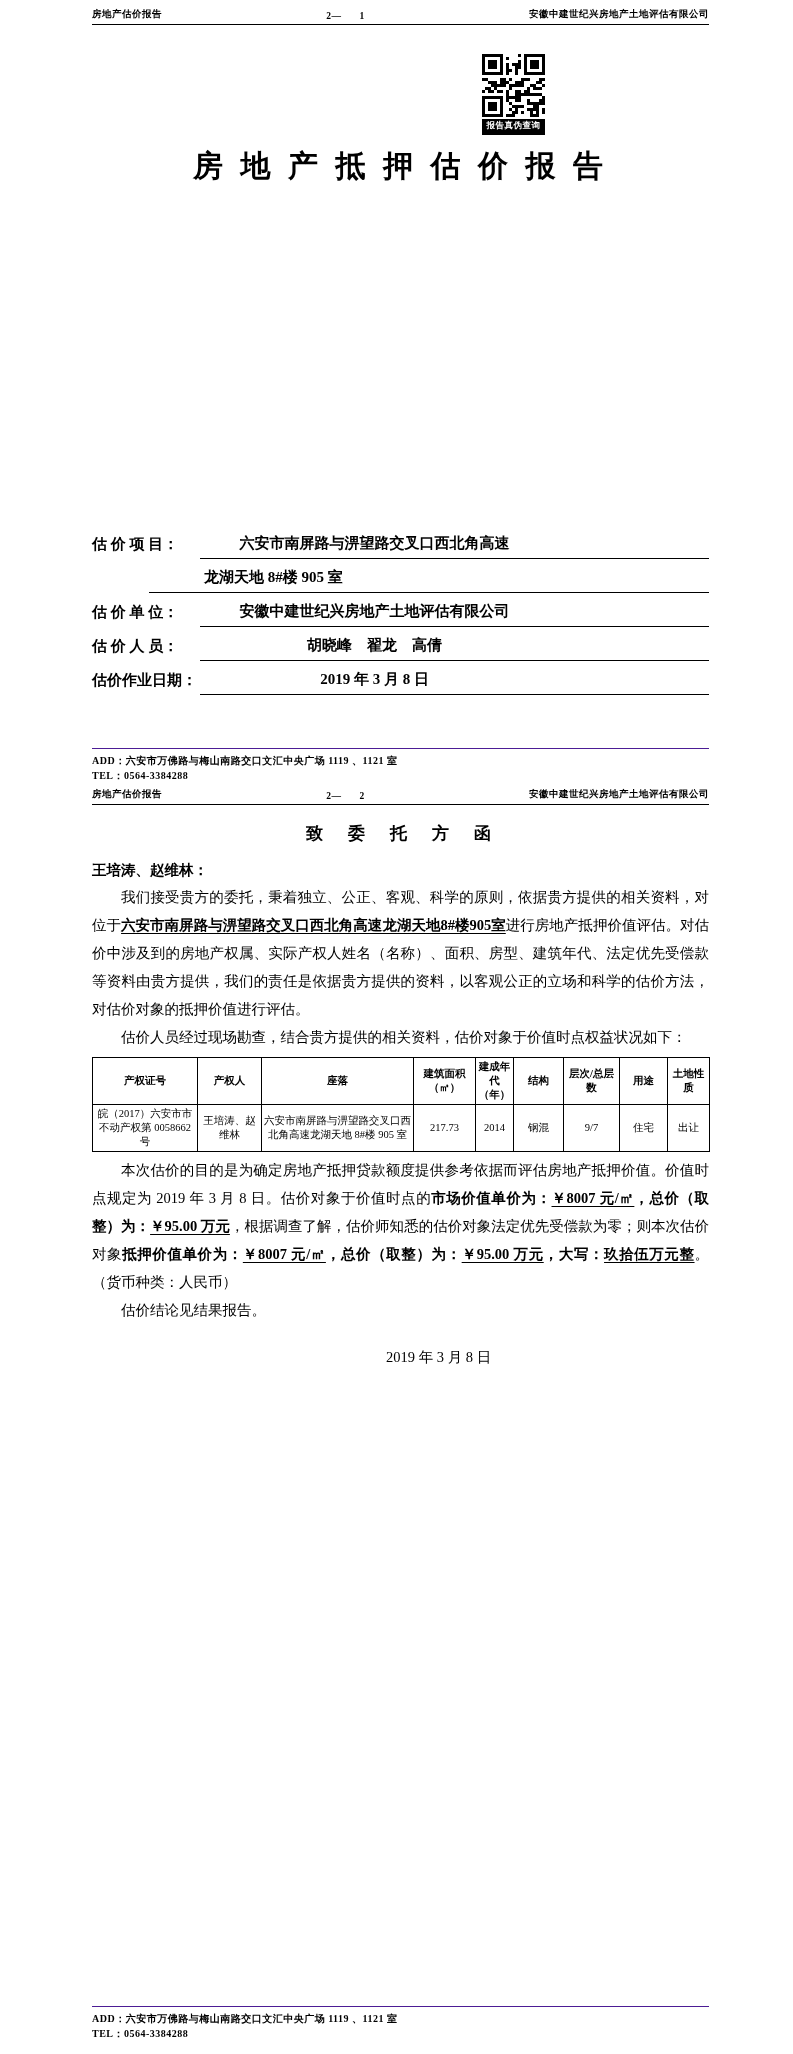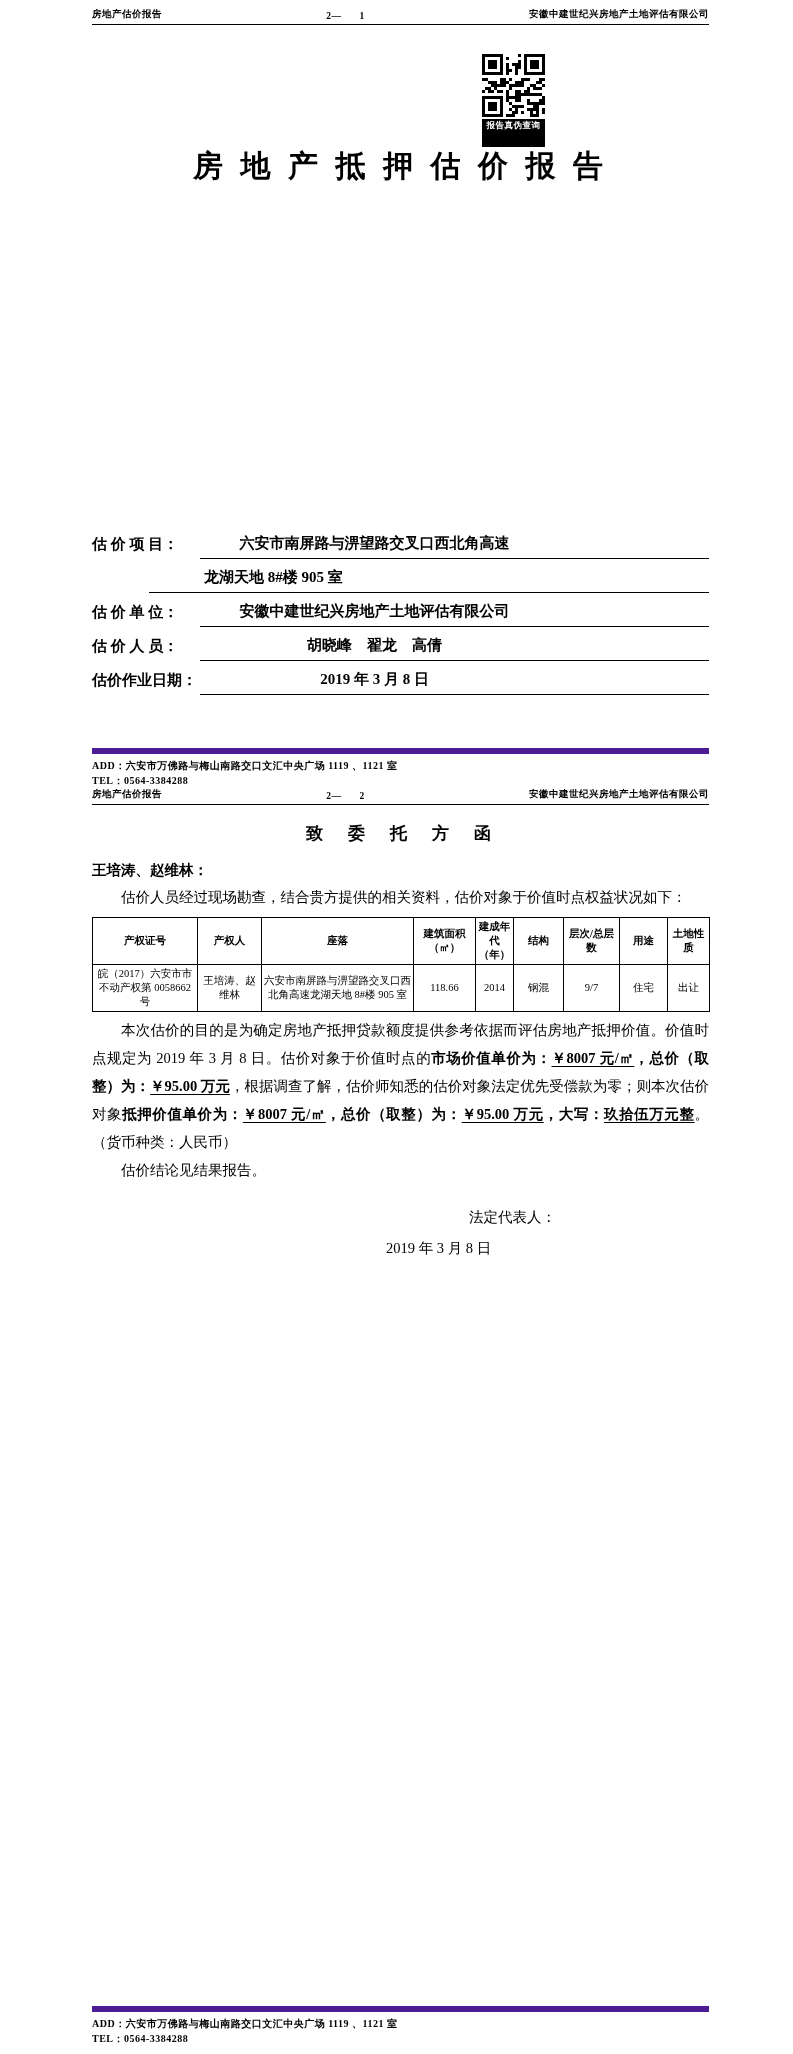--- a/index.html
+++ b/index.html
@@ -17,28 +17,28 @@
   }
   .sec { position:absolute; left:92px; width:617px; }
 
   
   .pg-header {
     display:flex; justify-content:space-between; align-items:flex-end;
     font-size:9.5px; font-weight:bold; letter-spacing:0.5px;
     padding-bottom:3px; border-bottom:1px solid #000;
   }
   .pg-header .pgnum-wrap { display:inline-flex; gap:18px; }
-  .pg-footer { border-top:6px solid #4c1d95; padding-top:4px;
+  .pg-footer { border-top:1px solid #4c1d95; padding-top:4px;
     font-size:10px; font-weight:bold; letter-spacing:0.5px; line-height:15px; }
 
   
   .qr-wrap { position:absolute; left:482px; top:54px; width:63px; }
   .qr-box { position:relative; width:63px; height:63px; background:#fff; }
   .qr-caption {
-    margin-top:2px; width:63px; height:28px; background:#000; color:#fff;
+    margin-top:2px; width:63px; height:16px; background:#000; color:#fff;
     font-size:8.5px; font-weight:bold; text-align:center; line-height:13px;
     letter-spacing:0.5px;
   }
 
   
   .main-title { text-align:center; font-size:30px; font-weight:bold; letter-spacing:5px; white-space:nowrap; }
   .doc-number { text-align:center; font-size:15px; font-weight:bold; }
 
   
   .field-row { display:flex; align-items:flex-end; font-size:15px; font-weight:bold; line-height:30px; margin-bottom:3px; }
@@ -352,20 +352,21 @@
         <span style="font-weight:bold">2</span>
       </span>
       <span>安徽中建世纪兴房地产土地评估有限公司</span>
     </div>
   </div>
 
   <div class="sec" style="top:822px">
     <div class="p2-title">致　委　托　方　函</div>
     <div class="salutation">王培涛、赵维林：</div>
 
+    <p class="para"><span>我们接受贵方的委托，秉着独立、公正、客观、科学的原则，依据贵方提供的相关资料，对位于</span><span style="font-weight: bold; text-decoration: underline;">六安市南屏路与淠望路交叉口西北角高速龙湖天地8#楼905室</span><span>进行房地产抵押价值评估。对估价中涉及到的房地产权属、实际产权人姓名（名称）、面积、房型、建筑年代、法定优先受偿款等资料由贵方提供，我们的责任是依据贵方提供的资料，以客观公正的立场和科学的估价方法，对估价对象的抵押价值进行评估。</span></p>
     <p class="para">估价人员经过现场勘查，结合贵方提供的相关资料，估价对象于价值时点权益状况如下：</p>
 
     <table class="prop">
       <colgroup>
         <col style="width:105px">
           <col style="width:64px">
           <col style="width:152px">
         <col style="width:62px">
           <col style="width:38px">
           <col style="width:50px">
@@ -384,35 +385,34 @@
           <th>层次/总层数</th>
           <th>用途</th>
           <th>土地性质</th>
         </tr>
       </thead>
       <tbody>
         <tr>
           <td>皖（2017）六安市市不动产权第 0058662 号</td>
           <td>王培涛、赵维林</td>
           <td>六安市南屏路与淠望路交叉口西北角高速龙湖天地 8#楼 905 室</td>
-          <td>118.66</td>
+          <td>217.73</td>
           <td>2014</td>
           <td>钢混</td>
           <td>9/7</td>
           <td>住宅</td>
           <td>出让</td>
         </tr>
       </tbody>
     </table>
 
     <p class="para"><span>本次估价的目的是为确定房地产抵押贷款额度提供参考依据而评估房地产抵押价值。价值时点规定为 2019 年 3 月 8 日。估价对象于价值时点的</span><span style="font-weight: bold;">市场价值单价为：</span><span style="font-weight: bold; text-decoration: underline;">￥8007 元/㎡</span><span style="font-weight: bold;">，</span><span style="font-weight: bold;">总价（取整）为：</span><span style="font-weight: bold; text-decoration: underline;">￥95.00 万元</span><span>，根据调查了解，估价师知悉的估价对象法定优先受偿款为零；则本次估价对象</span><span style="font-weight: bold;">抵押价值单价为：</span><span style="font-weight: bold; text-decoration: underline;">￥8007 元/㎡</span><span style="font-weight: bold;">，</span><span style="font-weight: bold;">总价（取整）为：</span><span style="font-weight: bold; text-decoration: underline;">￥95.00 万元</span><span style="font-weight: bold;">，大写：</span><span style="font-weight: bold; text-decoration: underline;">玖拾伍万元整</span><span>。（货币种类：人民币）</span></p>
     <p class="para">估价结论见结果报告。</p>
 
     <div class="sig-block">
-      <div class="sig-rep">法定代表人：</div>
       <div class="sig-date">2019 年 3 月 8 日</div>
     </div>
   </div>
 
   <div class="sec" style="top:2006px">
     <div class="pg-footer">
       <div>ADD：六安市万佛路与梅山南路交口文汇中央广场 1119 、1121 室</div>
       <div>TEL：0564-3384288</div>
     </div>
   </div>

